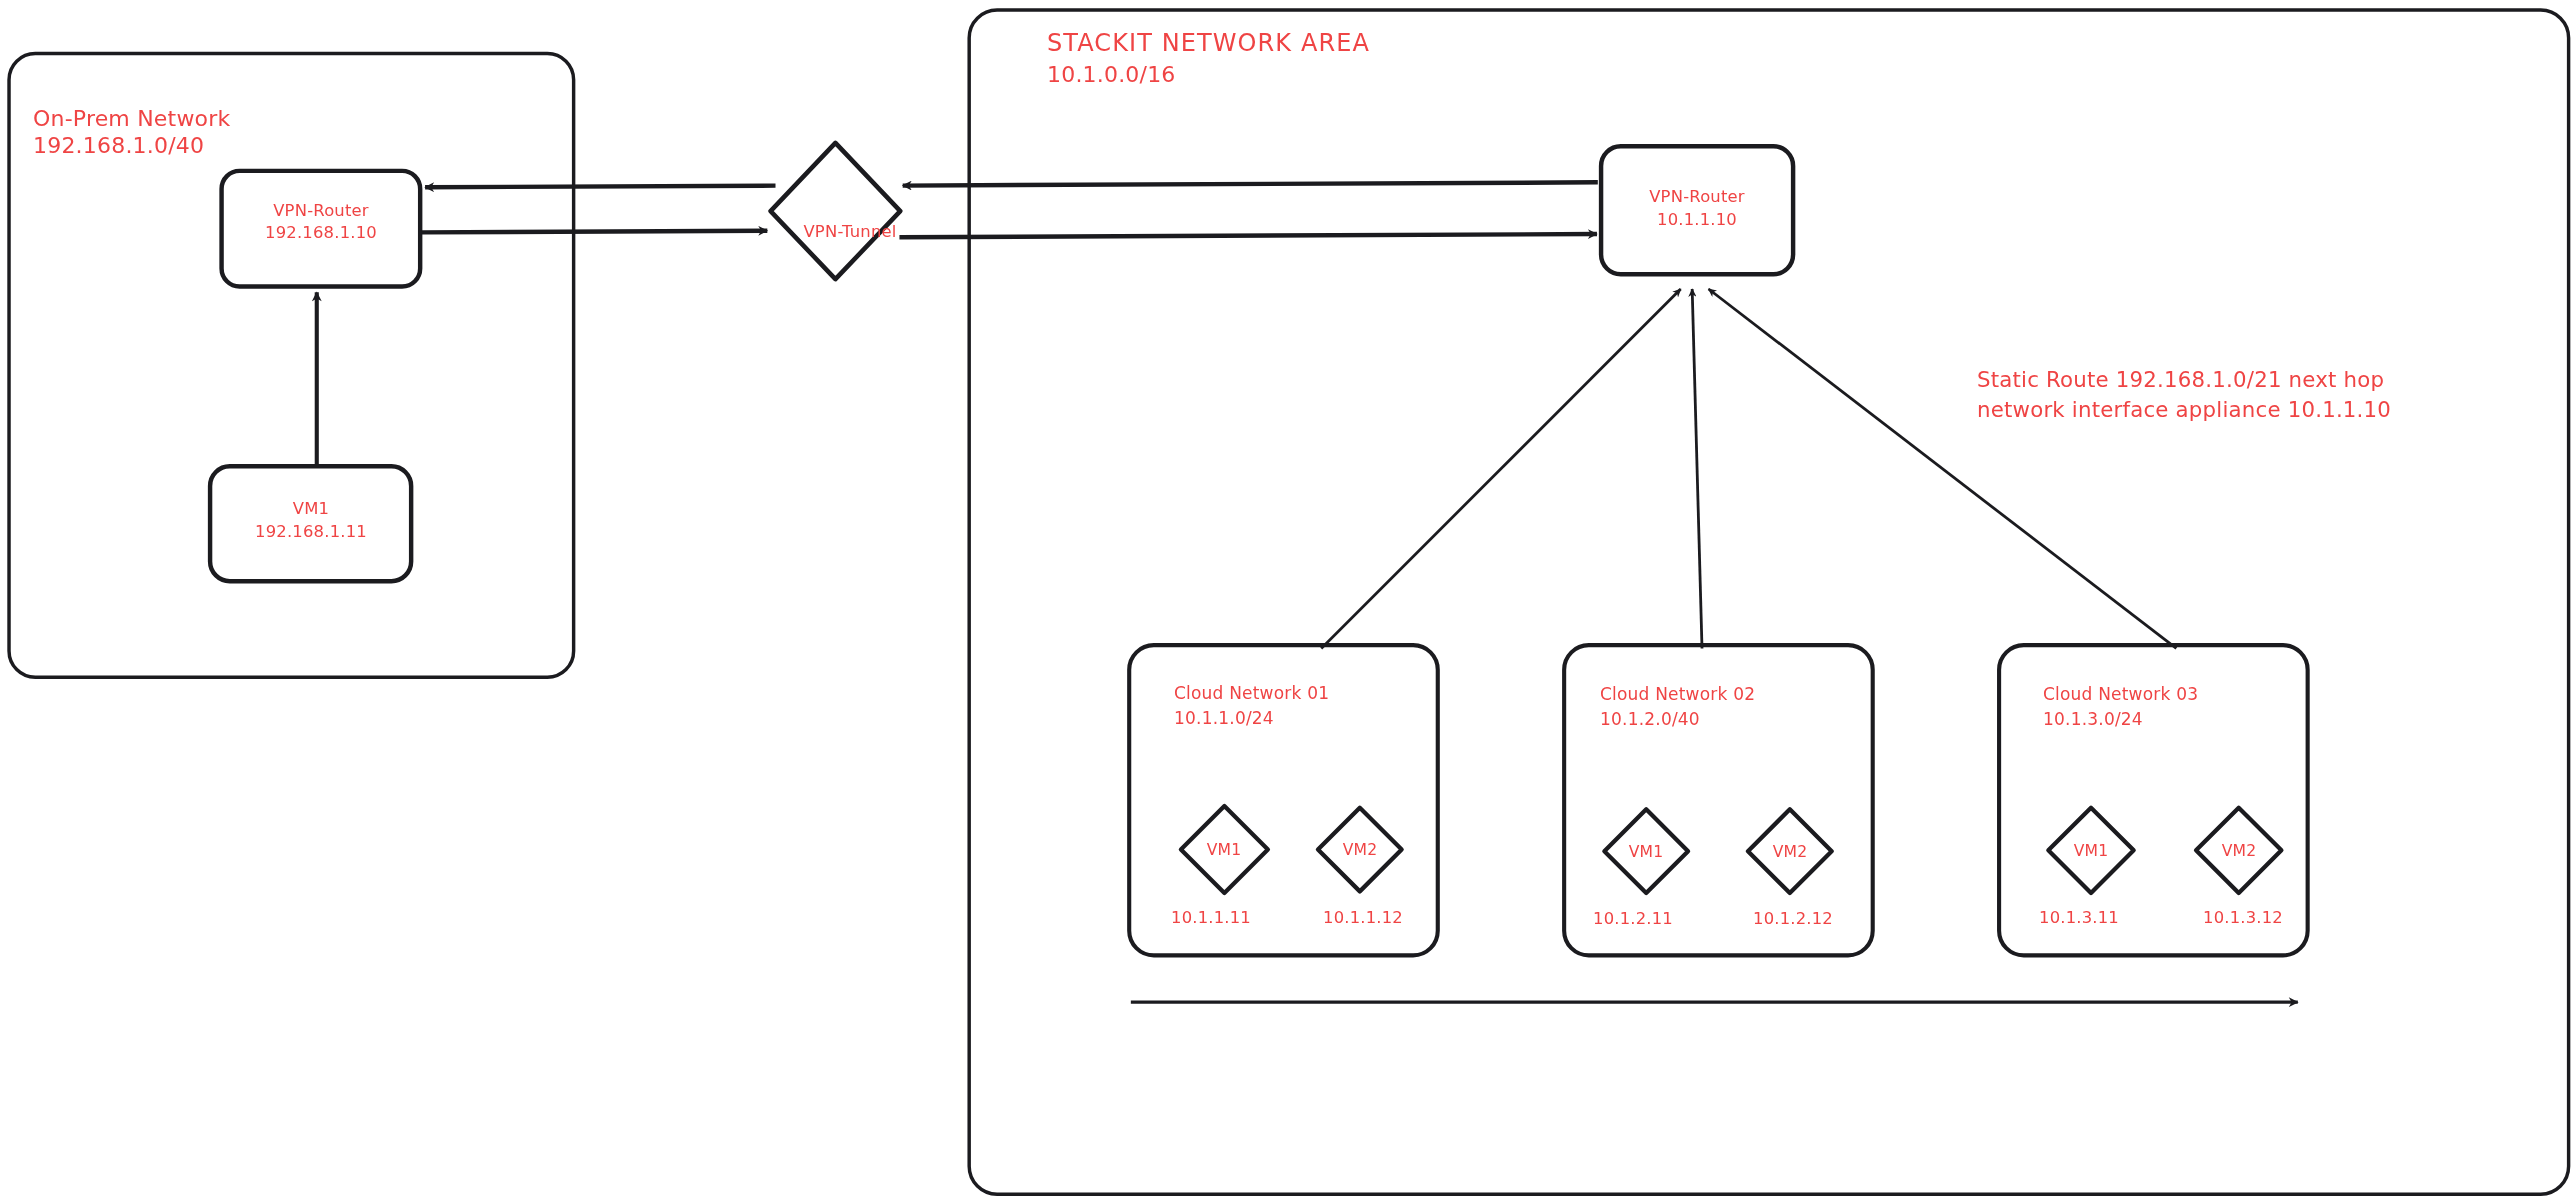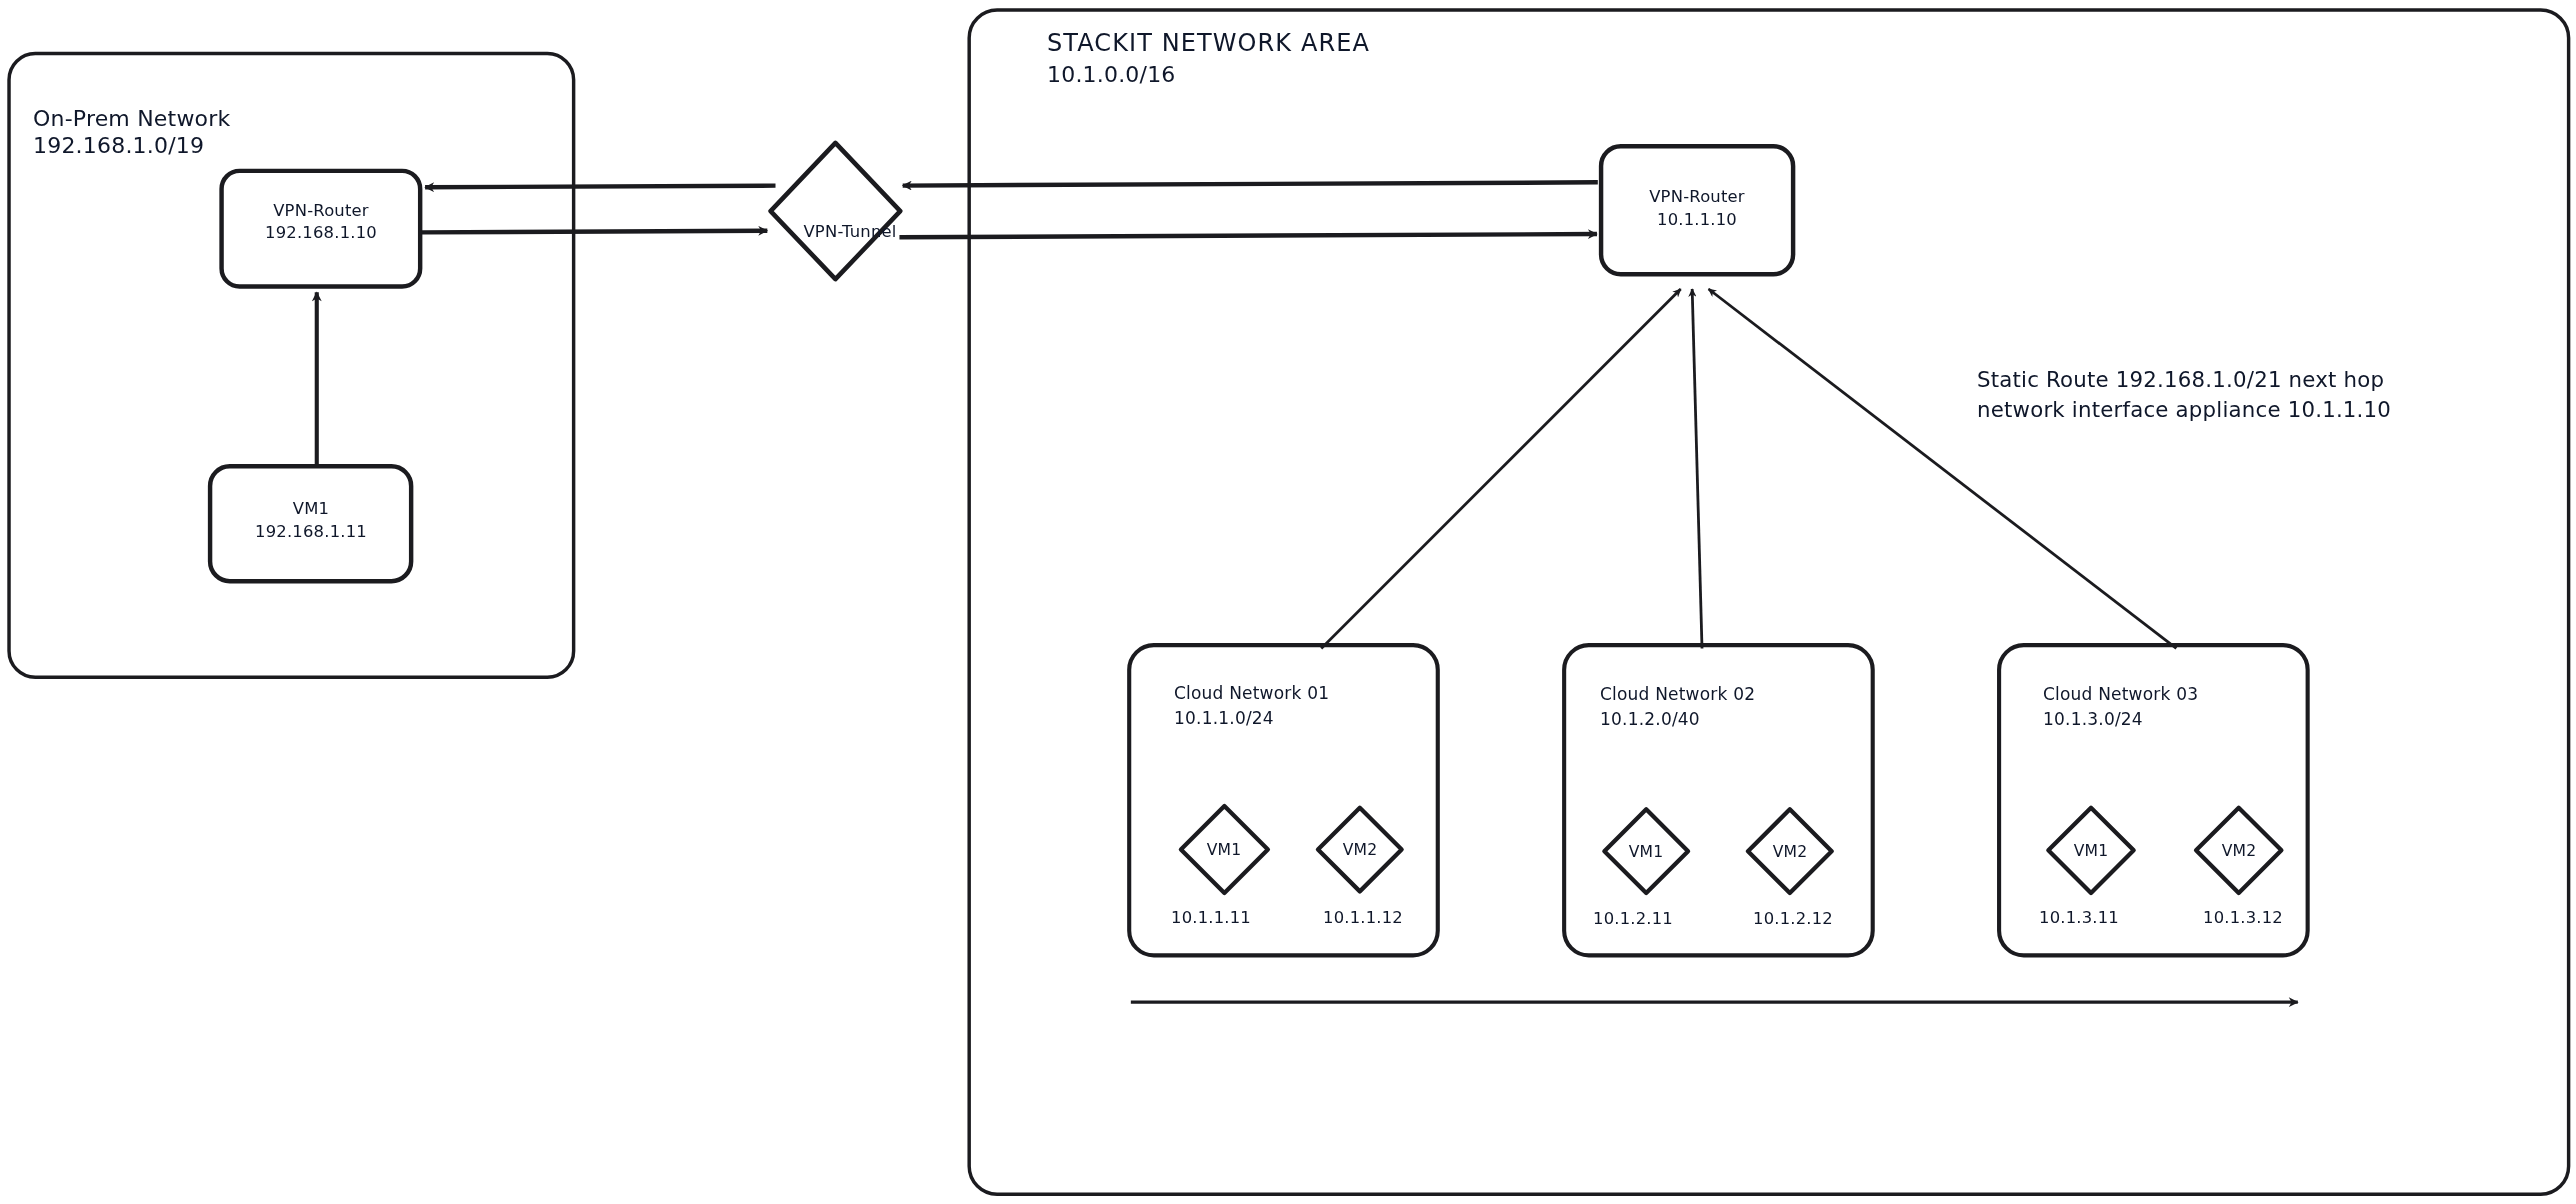--- a/index.html
+++ b/index.html
@@ -20,21 +20,21 @@
   svg.layer {
     position: absolute;
     left: 0;
     top: 0;
     width: 2576px;
     height: 1205px;
     pointer-events: none;
   }
   .txt {
     position: absolute;
-    color: #0f172a;
+    color: #ef4444;
     white-space: pre;
     font-family: "DejaVu Sans", sans-serif;
     letter-spacing: 0.2px;
   }
   .area-title {
     font-size: 22px;
     margin-top: 20px;
   }
   .area-cidr {
     font-size: 22px;
@@ -177,21 +177,21 @@
     <g>
       <line x1="2652" y1="790" x2="2082" y2="352" stroke="#1b1b1f" stroke-width="3.4" marker-end="url(#ah-thin)"></line>
     </g>
 
     <g>
       <line x1="1378" y1="1221" x2="2800" y2="1221" stroke="#1b1b1f" stroke-width="4" marker-end="url(#ah-thick)"></line>
     </g>
   </svg>
 
   <div class="txt area-title" style="left:33px; top:86px;">On-Prem Network</div>
-  <div class="txt area-cidr" style="left:33px; top:133px;">192.168.1.0/19</div>
+  <div class="txt area-cidr" style="left:33px; top:133px;">192.168.1.0/40</div>
 
   <div class="txt node-label ctr" style="left:321px; top:201px;">VPN-Router</div>
   <div class="txt node-label ctr" style="left:321px; top:223px;">192.168.1.10</div>
 
   <div class="txt node-label ctr" style="left:311px; top:499px;">VM1</div>
   <div class="txt node-label ctr" style="left:311px; top:522px;">192.168.1.11</div>
 
   <div class="txt tunnel-label ctr" style="left:835px; top:222px;margin-left:15px;">VPN-Tunnel</div>
 
   <div class="txt stackit-title" style="left:1047px; top:29px;">STACKIT NETWORK AREA</div>

